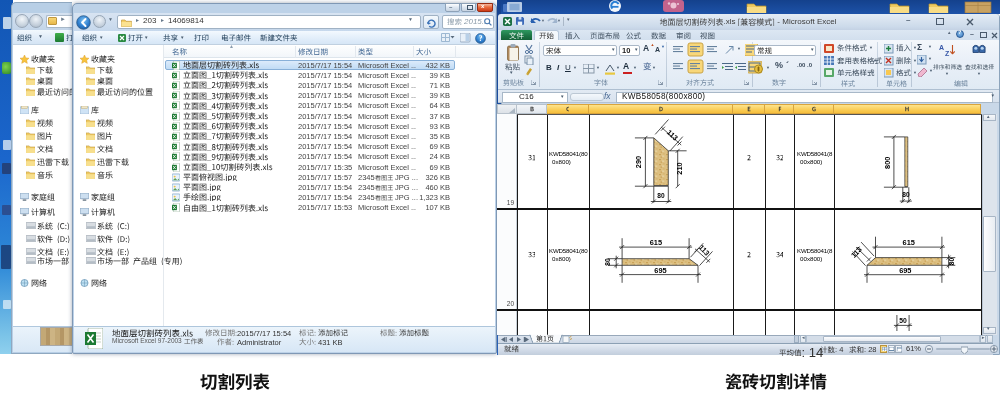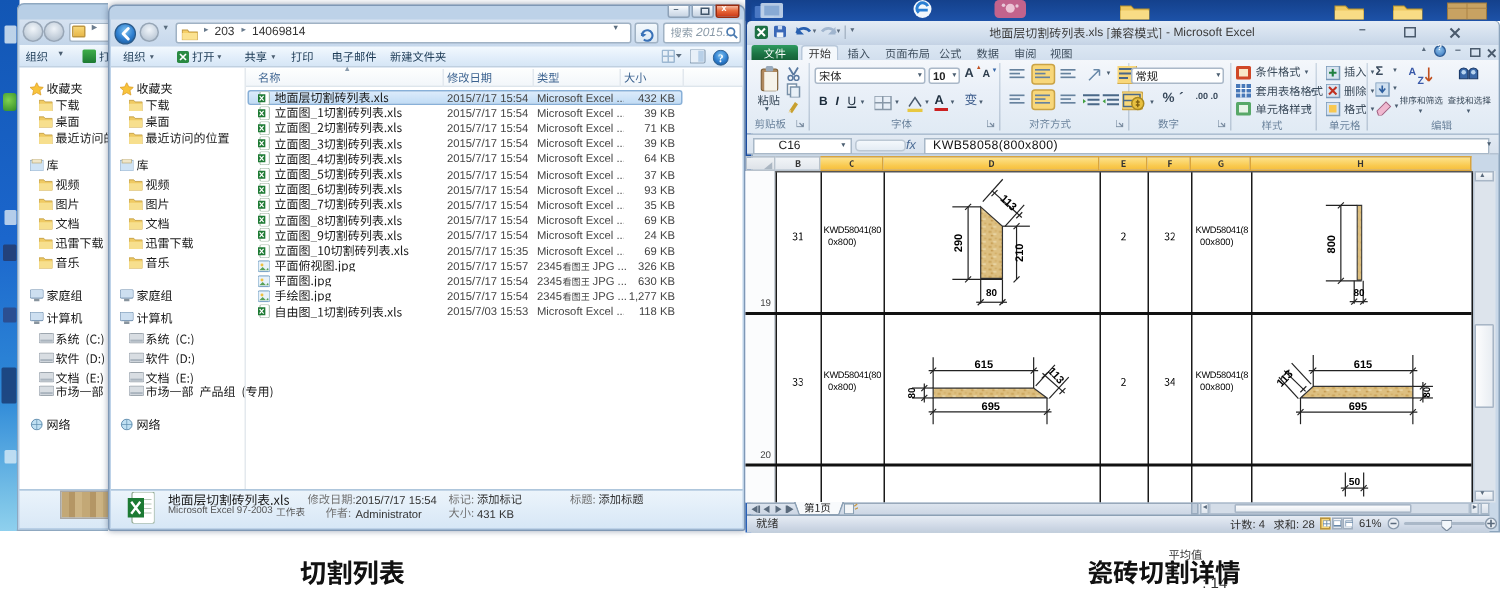--- a/index.html
+++ b/index.html
@@ -1231,21 +1231,21 @@
     </svg>
   </div>
 <div style="position:absolute;left:298px;top:183.86000000000007px;font-size:7.5px;line-height:1;"><span style="font-size:7.5px;color:#444;font-weight:normal; white-space:nowrap;">2015/7/17 15:54</span></div>
 <div style="position:absolute;left:358px;top:183.86000000000007px;width:60px;overflow:hidden;">
     <div style="font-size:7.5px;color:#444;white-space:nowrap;line-height:1;display:flex;align-items:center;">2345<svg style="display:inline-block;" width="22.5" height="7.5" viewBox="0 -880 3000 1000" fill="#444">
         <use href="#g103" x="0"></use>
         <use href="#g21" x="1000"></use>
         <use href="#g104" x="2000"></use>
       </svg>&nbsp;JPG ...</div>
   </div>
-<div style="position:absolute;left:450px;top:183.86000000000007px;transform:translateX(-100%);font-size:7.5px;line-height:1;"><span style="font-size:7.5px;color:#444;font-weight:normal; white-space:nowrap;">630 KB</span></div>
+<div style="position:absolute;left:450px;top:183.86000000000007px;transform:translateX(-100%);font-size:7.5px;line-height:1;"><span style="font-size:7.5px;color:#444;font-weight:normal; white-space:nowrap;">460 KB</span></div>
 <div style="position:absolute;left:172px;top:193.04000000000008px;">
     <svg width="8" height="9" viewBox="0 0 9 10">
       <rect x="0" y="1" width="9" height="8" rx="1" fill="#e8f2fa" stroke="#6898c0" stroke-width=".7"></rect>
       <circle cx="3" cy="4" r="1.1" fill="#f0c040"></circle>
       <path d="M1 8l2.5-2.5L6 8l1.5-1.8L8 8z" fill="#58a058"></path>
     </svg>
   </div>
 <div style="position:absolute;left:183px;top:193.44000000000008px;">
     <svg style="" width="37.9" height="8.0" viewBox="0 -880 4737 1000" fill="#1c1c1c">
       <use href="#g105" x="0"></use>
@@ -1258,21 +1258,21 @@
     </svg>
   </div>
 <div style="position:absolute;left:298px;top:194.04000000000008px;font-size:7.5px;line-height:1;"><span style="font-size:7.5px;color:#444;font-weight:normal; white-space:nowrap;">2015/7/17 15:54</span></div>
 <div style="position:absolute;left:358px;top:194.04000000000008px;width:60px;overflow:hidden;">
     <div style="font-size:7.5px;color:#444;white-space:nowrap;line-height:1;display:flex;align-items:center;">2345<svg style="display:inline-block;" width="22.5" height="7.5" viewBox="0 -880 3000 1000" fill="#444">
         <use href="#g103" x="0"></use>
         <use href="#g21" x="1000"></use>
         <use href="#g104" x="2000"></use>
       </svg>&nbsp;JPG ...</div>
   </div>
-<div style="position:absolute;left:450px;top:194.04000000000008px;transform:translateX(-100%);font-size:7.5px;line-height:1;"><span style="font-size:7.5px;color:#444;font-weight:normal; white-space:nowrap;">1,277 KB</span></div>
+<div style="position:absolute;left:450px;top:194.04000000000008px;transform:translateX(-100%);font-size:7.5px;line-height:1;"><span style="font-size:7.5px;color:#444;font-weight:normal; white-space:nowrap;">1,323 KB</span></div>
 <div style="position:absolute;left:172px;top:203.22000000000008px;">
     <svg width="8" height="9" viewBox="0 0 9 10">
       <rect x="1.5" y="0" width="7" height="10" rx="1" fill="#fff" stroke="#8aa890" stroke-width=".6"></rect>
       <rect x="0" y="2" width="5.5" height="6" fill="#1d7a33"></rect>
       <path d="M1.2 3.2l3 3.6M4.2 3.2l-3 3.6" stroke="#fff" stroke-width=".9"></path>
     </svg>
   </div>
 <div style="position:absolute;left:183px;top:203.6200000000001px;">
     <svg style="" width="85.1" height="8.0" viewBox="0 -880 10642 1000" fill="#1c1c1c">
       <use href="#g107" x="0"></use>
@@ -1284,23 +1284,23 @@
       <use href="#g78" x="5114"></use>
       <use href="#g79" x="6114"></use>
       <use href="#g80" x="7114"></use>
       <use href="#g81" x="8114"></use>
       <use href="#g82" x="9114"></use>
       <use href="#g83" x="9392"></use>
       <use href="#g84" x="9890"></use>
       <use href="#g85" x="10174"></use>
     </svg>
   </div>
-<div style="position:absolute;left:298px;top:204.22000000000008px;font-size:7.5px;line-height:1;"><span style="font-size:7.5px;color:#444;font-weight:normal; white-space:nowrap;">2015/7/03 15:53</span></div>
+<div style="position:absolute;left:298px;top:204.22000000000008px;font-size:7.5px;line-height:1;"><span style="font-size:7.5px;color:#444;font-weight:normal; white-space:nowrap;">2015/7/17 15:53</span></div>
 <div style="position:absolute;left:358px;top:204.22000000000008px;font-size:7.5px;line-height:1;"><span style="font-size:7.5px;color:#444;font-weight:normal;display:inline-block;max-width:58px;overflow:hidden; white-space:nowrap;">Microsoft Excel ...</span></div>
-<div style="position:absolute;left:450px;top:204.22000000000008px;transform:translateX(-100%);font-size:7.5px;line-height:1;"><span style="font-size:7.5px;color:#444;font-weight:normal; white-space:nowrap;">118 KB</span></div>
+<div style="position:absolute;left:450px;top:204.22000000000008px;transform:translateX(-100%);font-size:7.5px;line-height:1;"><span style="font-size:7.5px;color:#444;font-weight:normal; white-space:nowrap;">107 KB</span></div>
 <div style="position:absolute;left:74px;top:326px;width:421px;height:26px;background:linear-gradient(#ecf4fb,#d7e7f6);border-top:1px solid #aec6dc;"></div>
 <div style="position:absolute;left:85px;top:328px;">
     <svg width="18" height="21" viewBox="0 0 18 21">
       <rect x="3" y="0" width="15" height="21" rx="1.5" fill="#fff" stroke="#90a890" stroke-width=".8"></rect>
       <path d="M8 5h8M8 8h8M8 11h8M8 14h8" stroke="#b8c8b8" stroke-width=".8"></path>
       <rect x="0" y="4" width="11" height="13" fill="#1d7a33"></rect>
       <path d="M2.5 6.5l6 8M8.5 6.5l-6 8" stroke="#fff" stroke-width="1.6"></path>
     </svg>
   </div>
 <div style="position:absolute;left:112px;top:328.5px;">
@@ -2239,21 +2239,21 @@
       <use href="#g178" x="1000"></use>
     </svg>
   </div>
 <div style="position:absolute;left:779px;top:345px;">
     <div style="display:flex;align-items:center;white-space:nowrap;">
       <svg style="" width="22.5" height="7.5" viewBox="0 -880 3000 1000" fill="#333">
         <use href="#g98" x="0"></use>
         <use href="#g179" x="1000"></use>
         <use href="#g180" x="2000"></use>
       </svg>
-      <span style="font-size:10px;color:#333;margin-top:39px;">: 14</span>
+      <span style="font-size:13px;color:#333;">: 14</span>
     </div>
   </div>
 <div style="position:absolute;left:820px;top:345px;">
     <div style="display:flex;align-items:center;white-space:nowrap;">
       <svg style="" width="15.0" height="7.5" viewBox="0 -880 2000 1000" fill="#333">
         <use href="#g31" x="0"></use>
         <use href="#g134" x="1000"></use>
       </svg>
       <span style="font-size:7.5px;color:#333;">: 4</span>
     </div>

